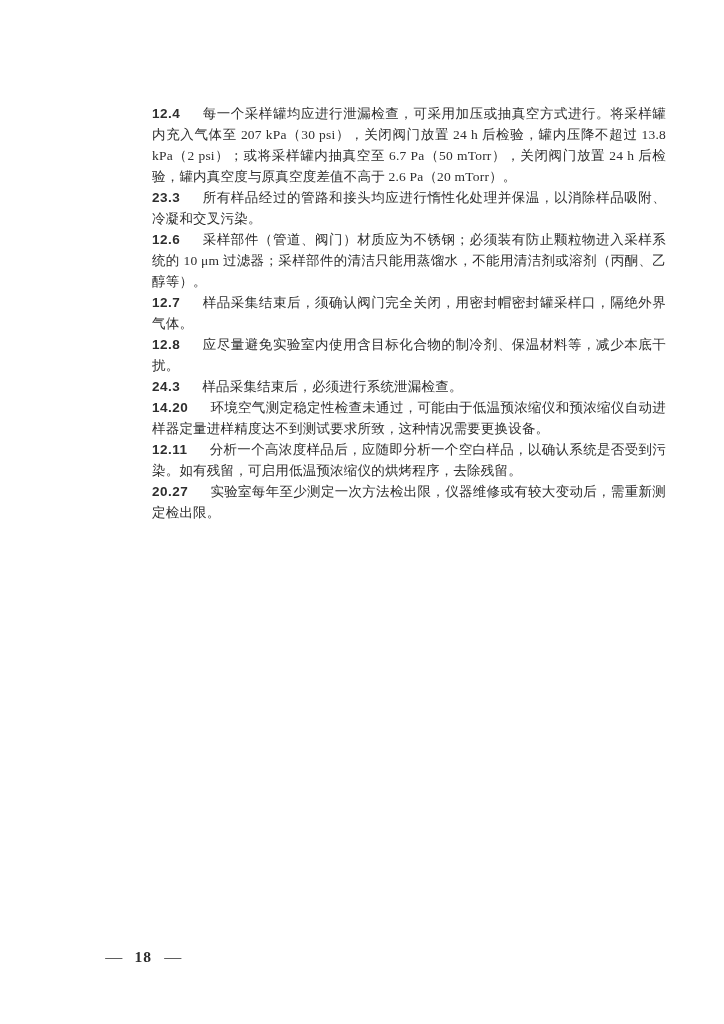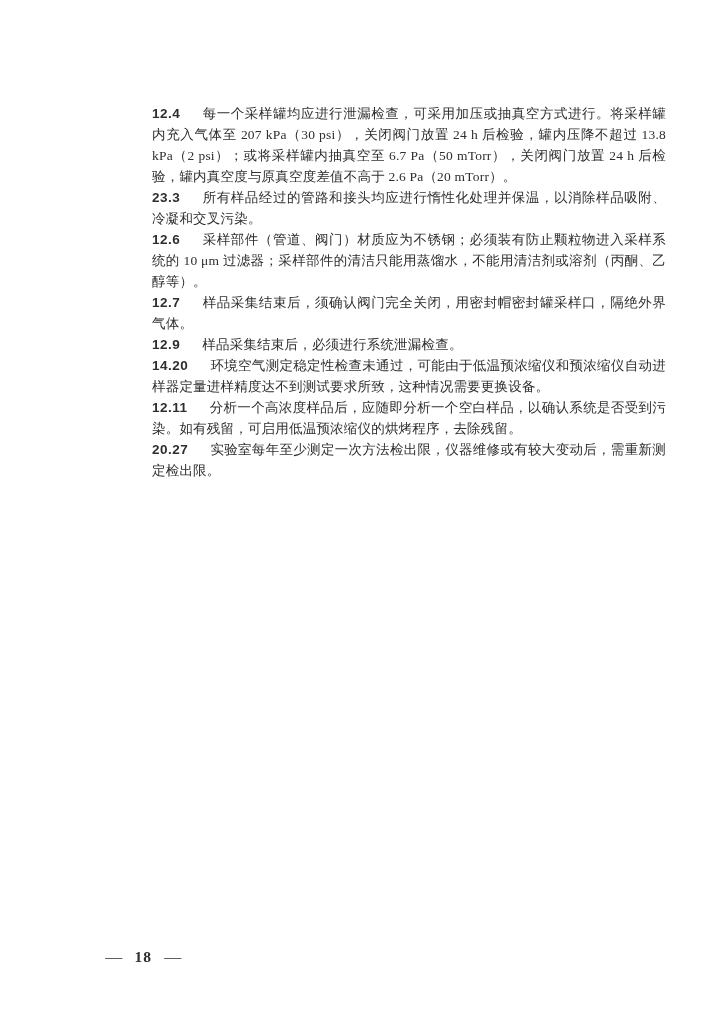--- a/index.html
+++ b/index.html
@@ -69,22 +69,23 @@
   <div class="content">
 
     <p class="clause"><span class="clause-number">12.4</span><span>每一个采样罐均应进行泄漏检查，可采用加压或抽真空方式进行。将采样罐内充入气体至 207 kPa（30 psi），关闭阀门放置 24 h 后检验，罐内压降不超过 13.8 kPa（2 psi）；或将采样罐内抽真空至 6.7 Pa（50 mTorr），关闭阀门放置 24 h 后检验，罐内真空度与原真空度差值不高于 2.6 Pa（20 mTorr）。</span></p>
 
     <p class="clause"><span class="clause-number">23.3</span><span>所有样品经过的管路和接头均应进行惰性化处理并保温，以消除样品吸附、冷凝和交叉污染。</span></p>
 
     <p class="clause"><span class="clause-number">12.6</span><span>采样部件（管道、阀门）材质应为不锈钢；必须装有防止颗粒物进入采样系统的 10 μm 过滤器；采样部件的清洁只能用蒸馏水，不能用清洁剂或溶剂（丙酮、乙醇等）。</span></p>
 
     <p class="clause"><span class="clause-number">12.7</span><span>样品采集结束后，须确认阀门完全关闭，用密封帽密封罐采样口，隔绝外界气体。</span></p>
 
+    <p class="clause"><span class="clause-number">12.8</span><span>应尽量避免实验室内使用含目标化合物的制冷剂、保温材料等，减少本底干扰。</span></p>
 
-    <p class="clause"><span class="clause-number">12.9</span><span>样品采集结束后，必须进行系统泄漏检查。</span></p>
+    <p class="clause"><span class="clause-number">24.3</span><span>样品采集结束后，必须进行系统泄漏检查。</span></p>
 
     <p class="clause"><span class="clause-number">14.20</span><span>环境空气测定稳定性检查未通过，可能由于低温预浓缩仪和预浓缩仪自动进样器定量进样精度达不到测试要求所致，这种情况需要更换设备。</span></p>
 
     <p class="clause"><span class="clause-number">12.11</span><span>分析一个高浓度样品后，应随即分析一个空白样品，以确认系统是否受到污染。如有残留，可启用低温预浓缩仪的烘烤程序，去除残留。</span></p>
 
 
     <p class="clause"><span class="clause-number">20.27</span><span>实验室每年至少测定一次方法检出限，仪器维修或有较大变动后，需重新测定检出限。</span></p>
 
   </div>
 

